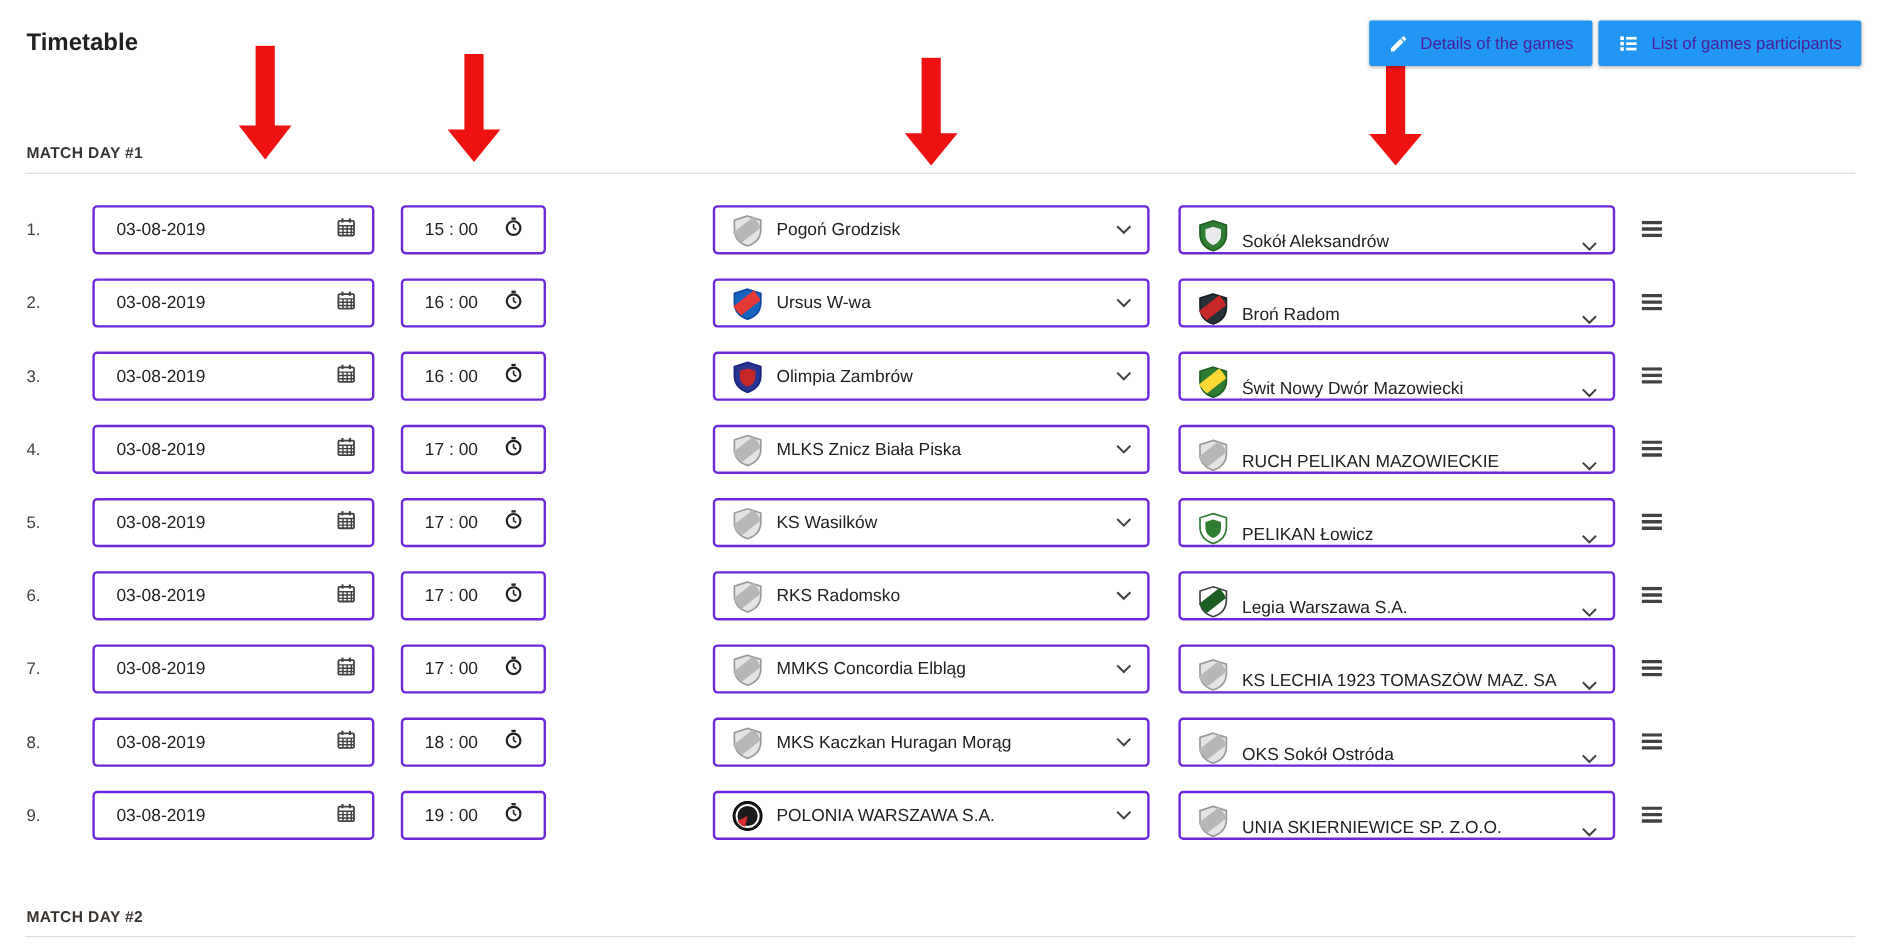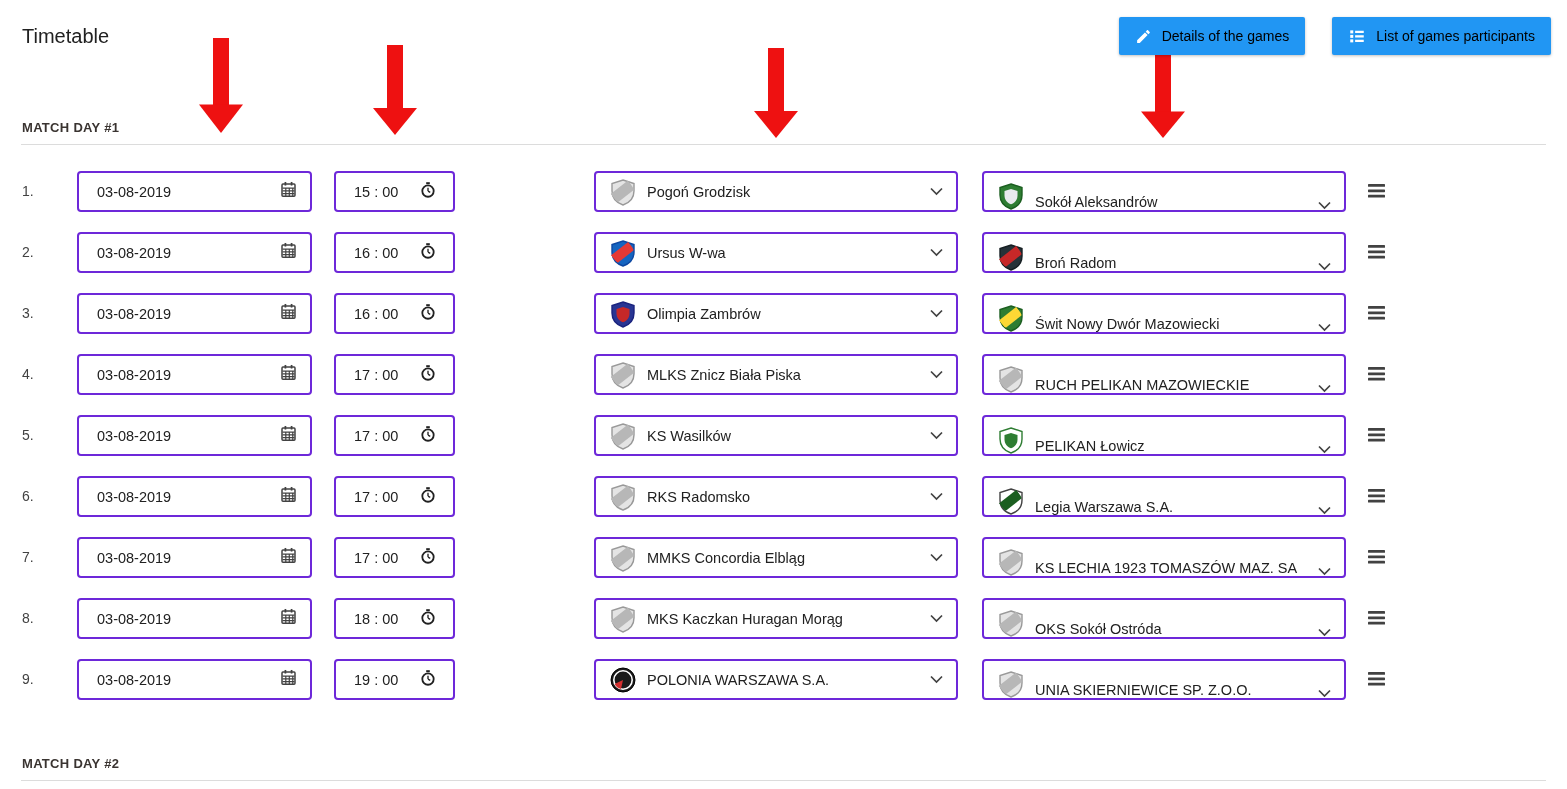--- a/index.html
+++ b/index.html
@@ -3,28 +3,28 @@
 <meta charset="utf-8">
 <style>
   html,body{margin:0;padding:0;}
   body{
     width:1567px;height:789px;position:relative;overflow:hidden;
     background:#ffffff;font-family:"Liberation Sans",sans-serif;
     -webkit-font-smoothing:antialiased;
   }
   .page-title{
     position:absolute;left:22px;top:25px;margin:0;
-    font-size:20px;font-weight:400;color:#212121;
+    font-size:20px;font-weight:700;color:#212121;
   }
   .actions{position:absolute;top:17px;right:16px;display:flex;gap:5px;z-index:5;}
   .btn{
     display:flex;align-items:center;gap:10px;height:38px;padding:0 16px;
-    background:#2196f3;color:#000000;font-size:14px;border:none;border-radius:2px;
+    background:#2196f3;color:#4c1d95;font-size:14px;border:none;border-radius:2px;
     font-family:"Liberation Sans",sans-serif;cursor:pointer;
-    box-shadow:0 1px 3px rgba(0,0,0,.25);white-space:nowrap;margin-left:22px;
+    box-shadow:0 1px 3px rgba(0,0,0,.25);white-space:nowrap;
   }
   .btn .icon{display:flex;align-items:center;}
   .arrow{position:absolute;width:44px;z-index:1;color:#ee1111;}
   .arrow svg{width:100%;height:100%;display:block;}
   .arrow-1{left:199px;top:38px;height:95px;}
   .arrow-2{left:373px;top:45px;height:90px;}
   .arrow-3{left:754px;top:48px;height:90px;}
   .arrow-4{left:1141px;top:50px;height:88px;}
   .matchdays{position:absolute;top:120px;left:0;right:0;}
   .matchday + .matchday{margin-top:56px;}

